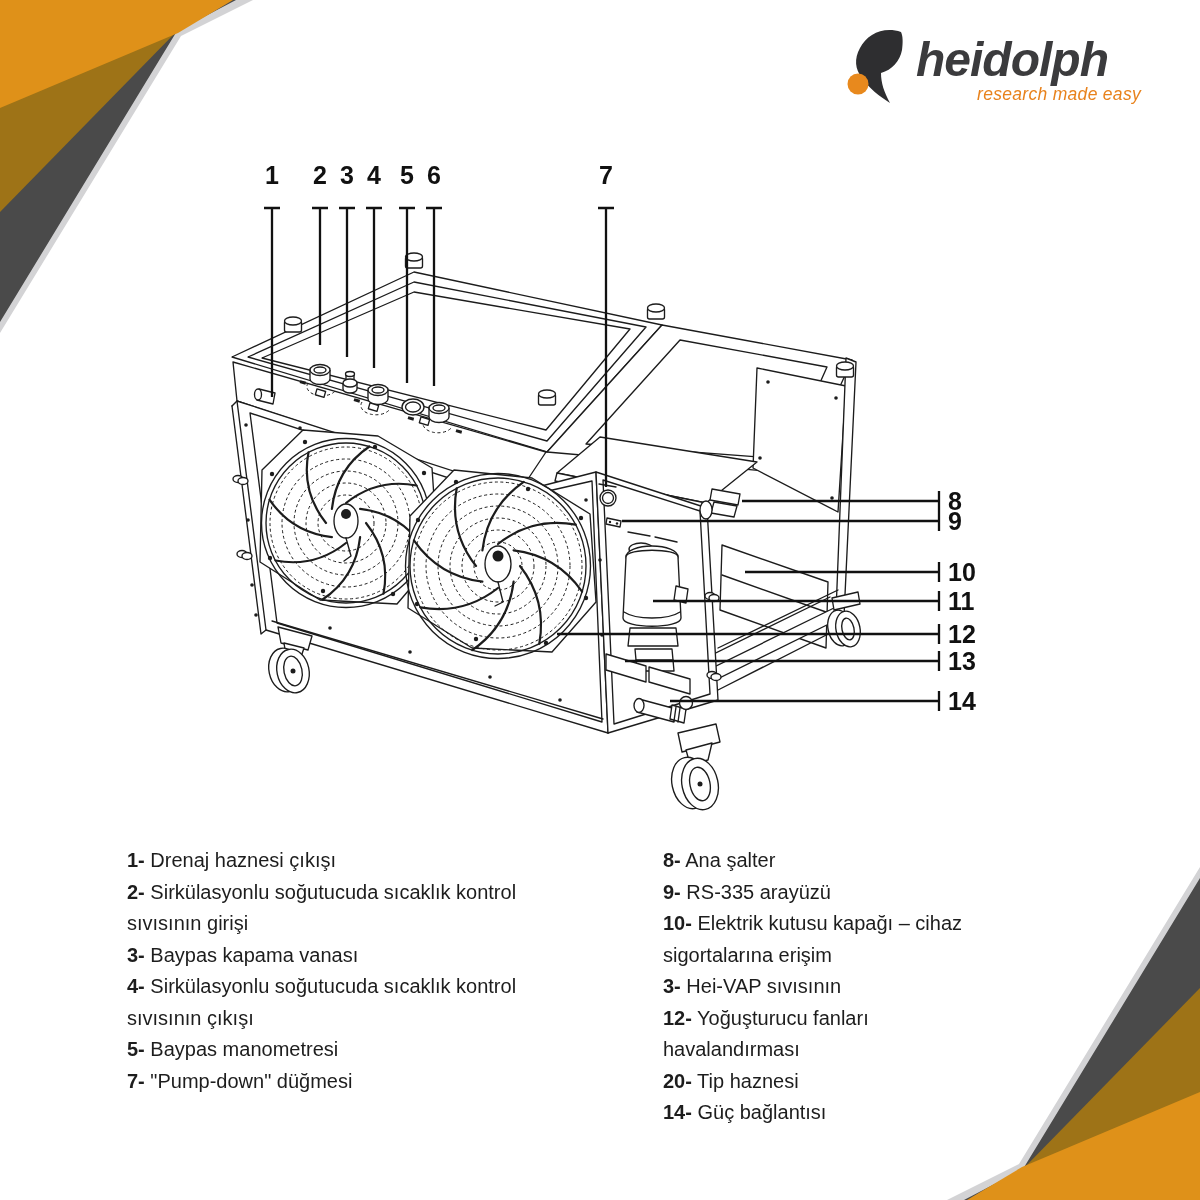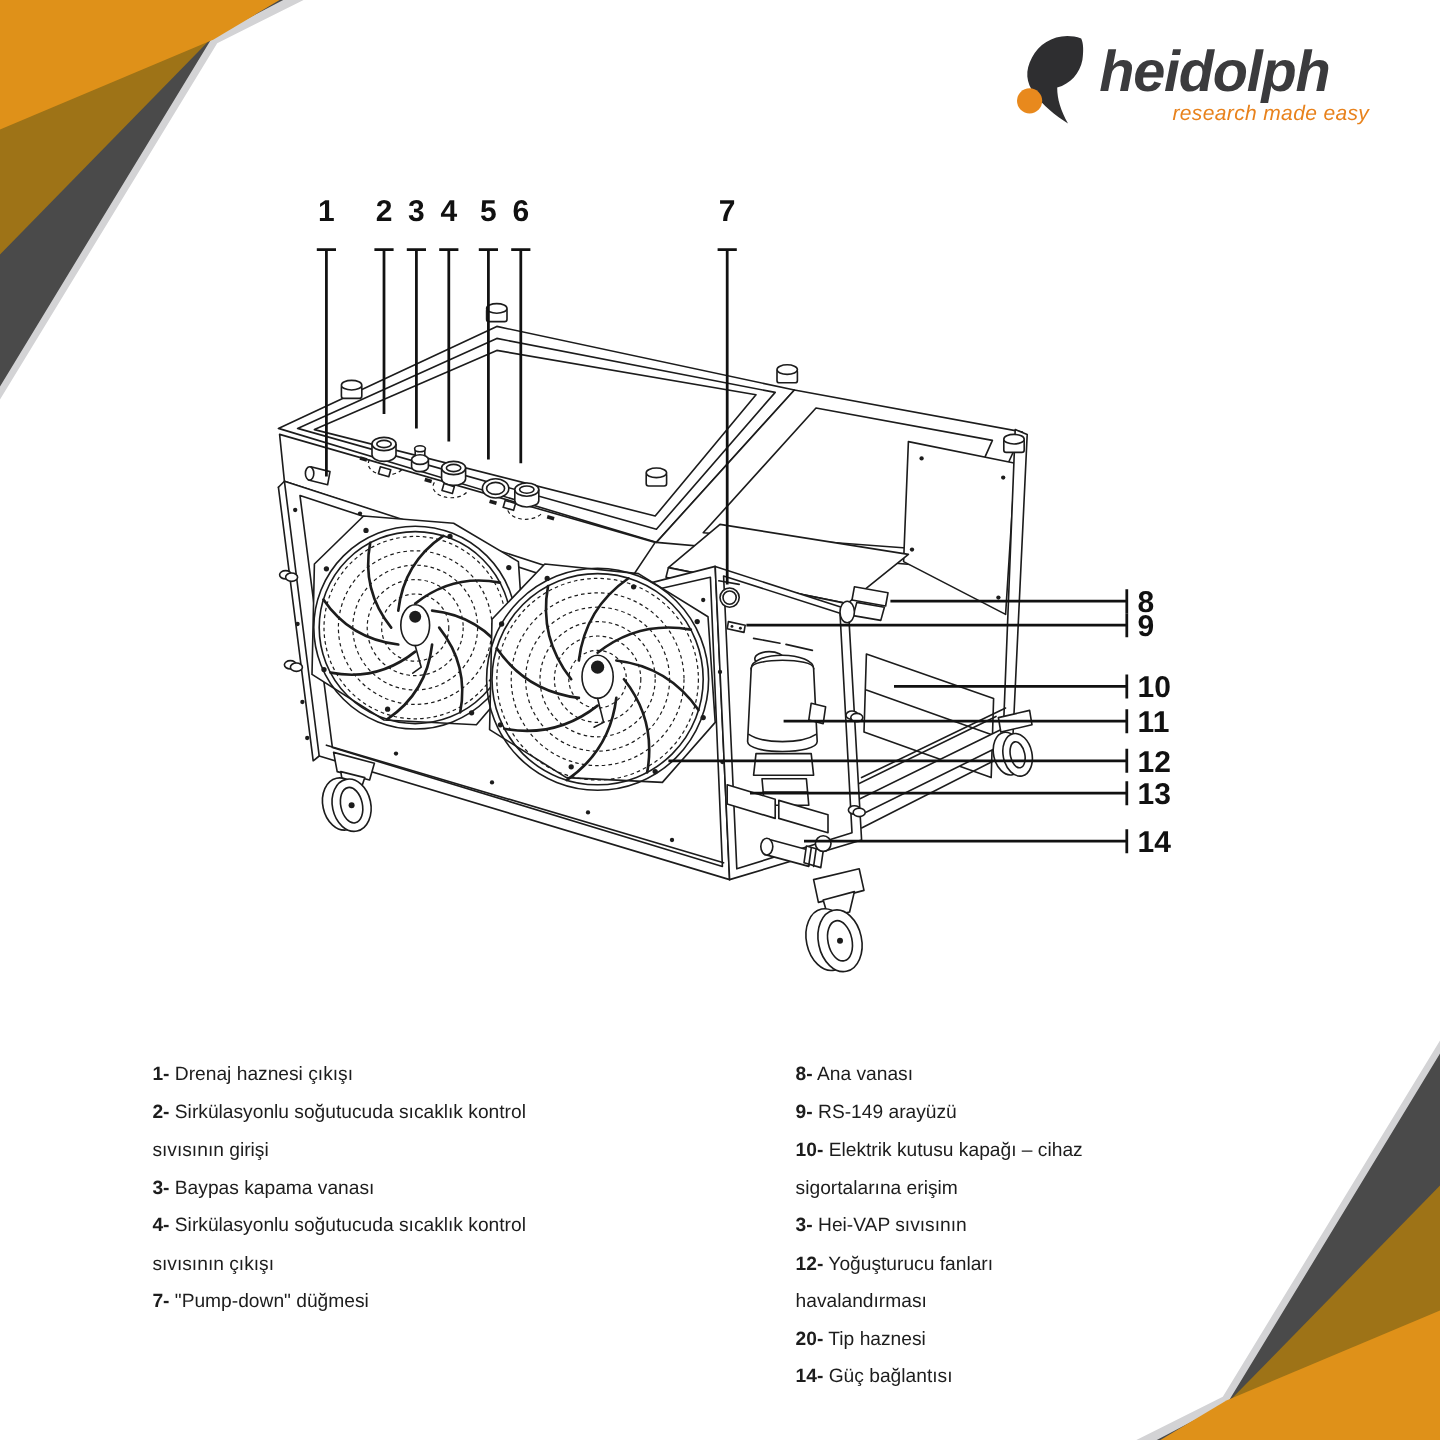--- a/index.html
+++ b/index.html
@@ -4,21 +4,21 @@
 <style>
   html,body{margin:0;padding:0;}
   body{
     width:1200px;height:1200px;position:relative;overflow:hidden;
     background:#ffffff;font-family:"Liberation Sans",sans-serif;
   }
   #stage{position:absolute;left:0;top:0;width:1200px;height:1200px;}
   .legend{
     position:absolute;
     font-family:"Liberation Sans",sans-serif;
-    font-size:16px;line-height:31.5px;color:#1d1d1d;margin-top:35px;
+    font-size:20px;line-height:31.5px;color:#1d1d1d;
   }
   .legend p{margin:0;white-space:pre-line;}
   .legend b{font-weight:700;}
   .legend-left{left:127px;top:845px;width:505px;}
   .legend-right{left:663px;top:845px;width:440px;}
   svg text.co{
     font-family:"Liberation Sans",sans-serif;font-weight:700;font-size:25px;fill:#111;
   }
   svg .mline{stroke:#1c1c1c;fill:none;stroke-width:1.35;stroke-linejoin:round;stroke-linecap:round;}
   svg .mfill{stroke:#1c1c1c;fill:#ffffff;stroke-width:1.35;stroke-linejoin:round;}
@@ -397,25 +397,26 @@
   </g>
 </svg>
 
 <div class="legend legend-left">
   <p><b>1-</b><span> Drenaj haznesi çıkışı</span></p>
   <p><b>2-</b><span> Sirkülasyonlu soğutucuda sıcaklık kontrol
 sıvısının girişi</span></p>
   <p><b>3-</b><span> Baypas kapama vanası</span></p>
   <p><b>4-</b><span> Sirkülasyonlu soğutucuda sıcaklık kontrol
 sıvısının çıkışı</span></p>
+  <p><b>5-</b><span> Baypas manometresi</span></p>
   <p><b>7-</b><span> "Pump-down" düğmesi</span></p>
 </div>
 <div class="legend legend-right">
-  <p><b>8-</b><span> Ana vanası</span></p>
-  <p><b>9-</b><span> RS-149 arayüzü</span></p>
+  <p><b>8-</b><span> Ana şalter</span></p>
+  <p><b>9-</b><span> RS-335 arayüzü</span></p>
   <p><b>10-</b><span> Elektrik kutusu kapağı – cihaz
 sigortalarına erişim</span></p>
   <p><b>3-</b><span> Hei-VAP sıvısının</span></p>
   <p><b>12-</b><span> Yoğuşturucu fanları
 havalandırması</span></p>
   <p><b>20-</b><span> Tip haznesi</span></p>
   <p><b>14-</b><span> Güç bağlantısı</span></p>
 </div>
 
 </body></html>

